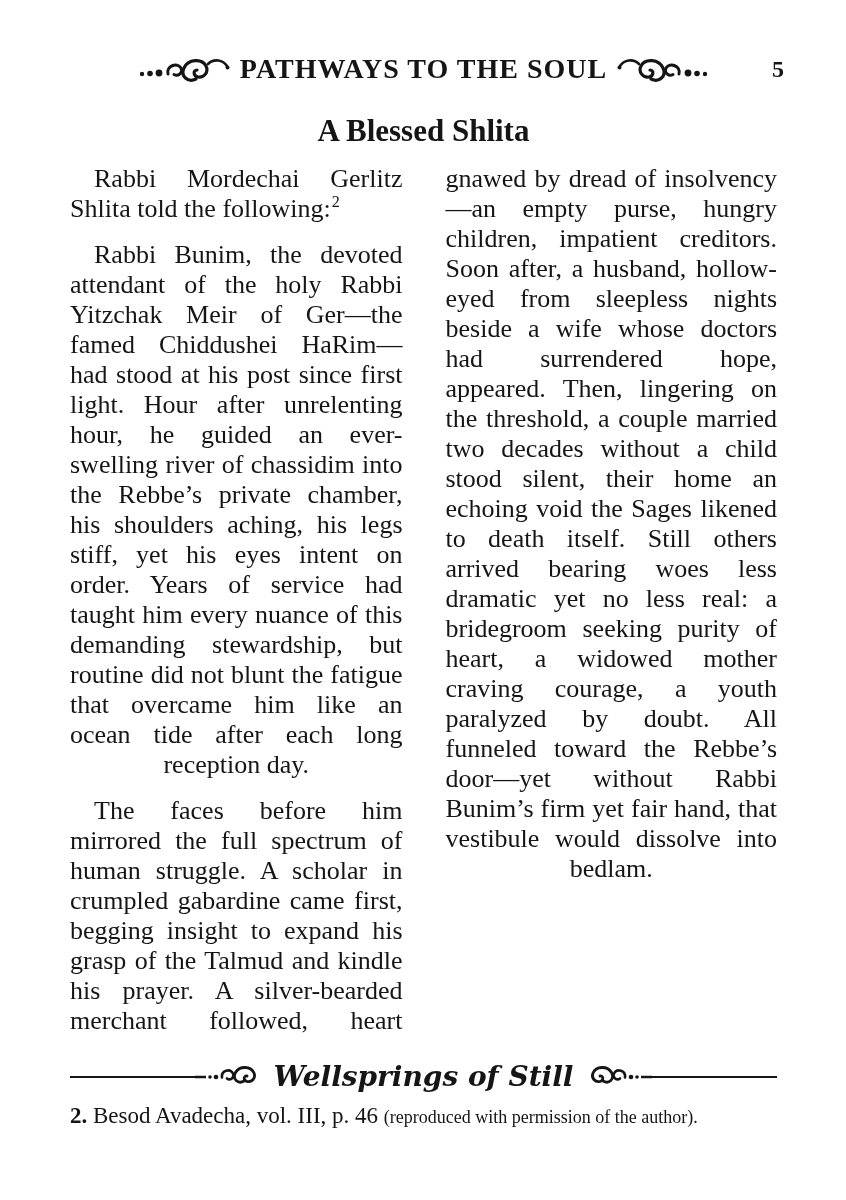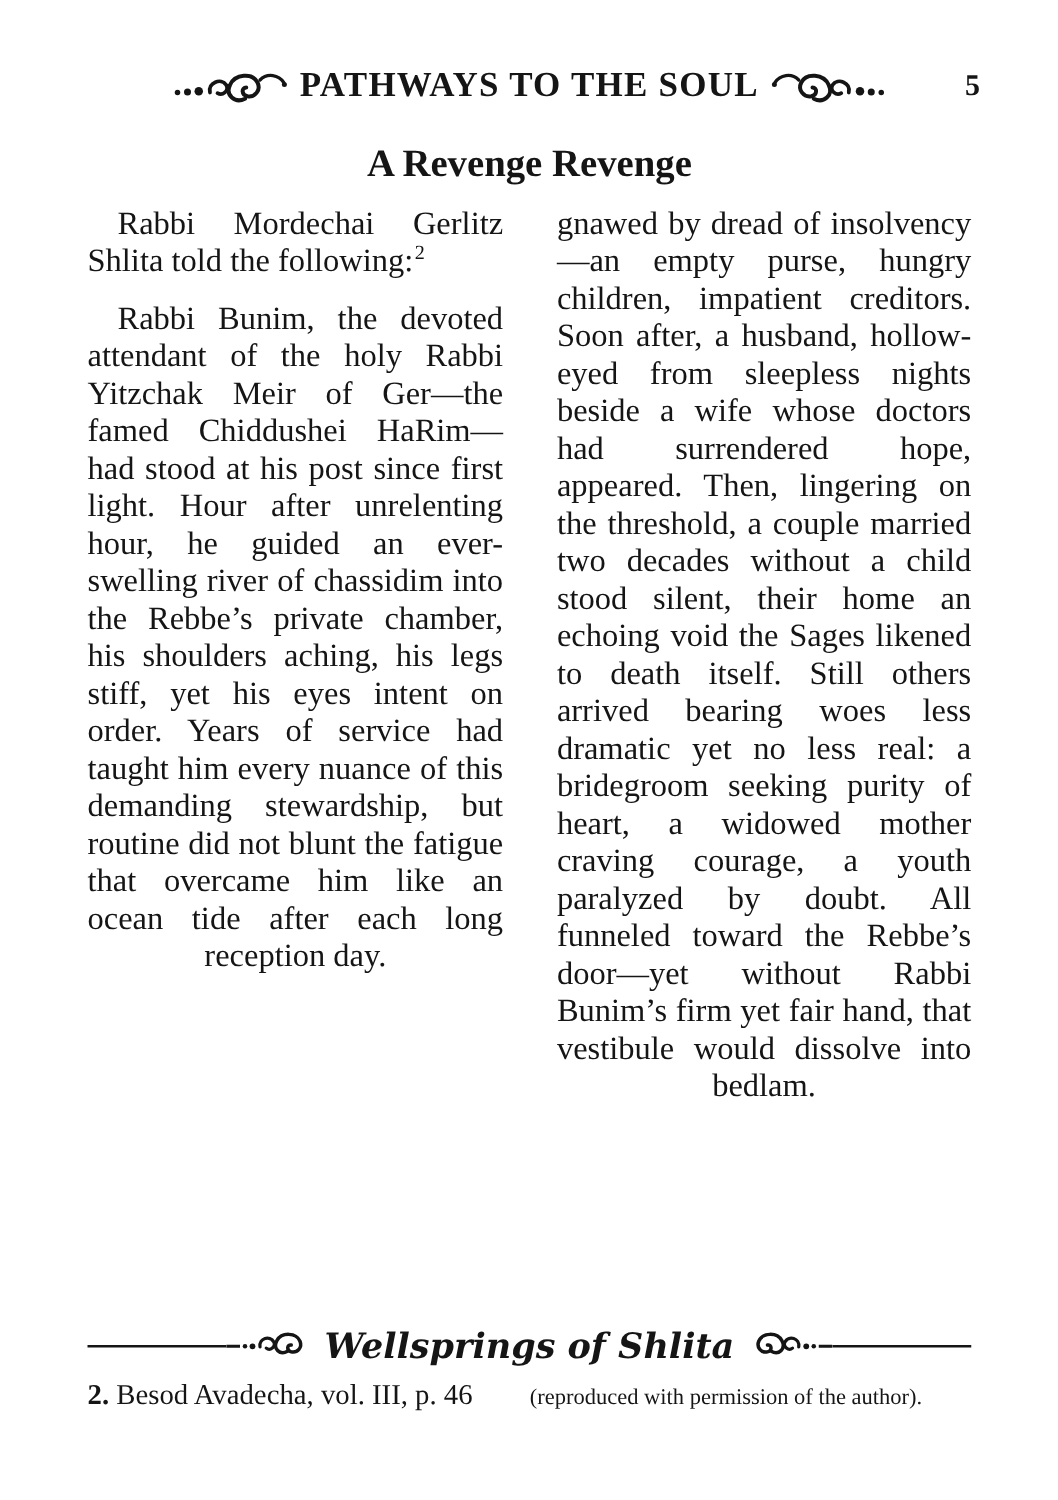--- a/index.html
+++ b/index.html
@@ -101,21 +101,21 @@
     padding:0 5px;
     white-space:nowrap;
   }
   .footnote {
     margin-top:8px;
     font-size:23px;
     line-height:28px;
     text-align:left;
   }
   .footnote .marker { font-weight:bold; }
-  .footnote .small { font-size:18px;margin-left:40px; }
+  .footnote .small { font-size:18px; }
 </style>
 </head>
 <body>
 
 <div class="page">
   <div class="content">
 
     <div class="header-row">
       <span class="flourish">
         <svg width="92" height="36" viewBox="0 0 92 36" fill="none">
@@ -136,46 +136,47 @@
           <circle cx="21" cy="22" r="3.4" fill="#151515"></circle>
           <path d="M30 23 C28 15, 39 11, 43 17 C45.5 21.5, 40 26, 36 23.5" stroke="#151515" stroke-width="3" stroke-linecap="round"></path>
           <path d="M58 28 C50 32, 42 25, 46 17 C50 8, 64 7, 68 15 C71 21, 66 27, 60 26 C55 25, 55 19, 59 19" stroke="#151515" stroke-width="3.2" stroke-linecap="round"></path>
           <path d="M70 13 C76 7, 85 9, 89 15" stroke="#151515" stroke-width="2.6" stroke-linecap="round"></path>
           <circle cx="89.5" cy="16.5" r="2" fill="#151515"></circle>
         </svg>
       </span>
     </div>
     <div class="page-number">5</div>
 
-    <div class="story-title">A Revenge Revenge</div>
+    <div class="story-title">A Blessed Shlita</div>
 
     <div class="cols">
       <div class="col col-left">
         <p class="body indent"><span>Rabbi Mordechai Gerlitz Shlita told the following:</span><sup class="fnref">2</sup></p>
         <p class="body indent last-center">Rabbi Bunim, the devoted attendant of the holy Rabbi Yitzchak Meir of Ger—the famed Chiddushei HaRim—had stood at his post since first light. Hour after unrelenting hour, he guided an ever-swelling river of chassidim into the Rebbe’s private chamber, his shoulders aching, his legs stiff, yet his eyes intent on order. Years of service had taught him every nuance of this demanding stewardship, but routine did not blunt the fatigue that overcame him like an ocean tide after each long reception day.</p>
+        <p class="body indent last-justify">The faces before him mirrored the full spectrum of human struggle. A scholar in crumpled gabardine came first, begging insight to expand his grasp of the Talmud and kindle his prayer. A silver-bearded merchant followed, heart</p>
       </div>
       <div class="col col-right">
         <p class="body last-center">gnawed by dread of insolvency—an empty purse, hungry children, impatient creditors. Soon after, a husband, hollow-eyed from sleepless nights beside a wife whose doctors had surrendered hope, appeared. Then, lingering on the threshold, a couple married two decades without a child stood silent, their home an echoing void the Sages likened to death itself. Still others arrived bearing woes less dramatic yet no less real: a bridegroom seeking purity of heart, a widowed mother craving courage, a youth paralyzed by doubt. All funneled toward the Rebbe’s door—yet without Rabbi Bunim’s firm yet fair hand, that vestibule would dissolve into bedlam.</p>
       </div>
     </div>
   </div>
 
   <div class="footer">
     <div class="rule-row">
       <div class="rule"></div>
       <span class="flourish">
         <svg width="74" height="26" viewBox="0 0 74 26" fill="none">
           <path d="M0 13 H11" stroke="#151515" stroke-width="2.5"></path>
           <circle cx="15" cy="13" r="1.8" fill="#151515"></circle>
           <circle cx="21" cy="13" r="2.3" fill="#151515"></circle>
           <path d="M27 13.5 C26 6.5, 35 4, 38 9.5 C40 13.5, 35 17, 32 14.5" stroke="#151515" stroke-width="2.6" stroke-linecap="round"></path>
           <path d="M49 17 C43 20.5, 37 15, 40.5 8.5 C44.5 1.5, 56 2, 59 9 C61 14, 57 18.5, 52 17.5 C48 16.5, 48.5 11.5, 52 12" stroke="#151515" stroke-width="2.8" stroke-linecap="round"></path>
         </svg>
       </span>
-      <span class="ornament-text">Wellsprings of Shlita</span>
+      <span class="ornament-text">Wellsprings of Still</span>
       <span class="flourish mirror">
         <svg width="74" height="26" viewBox="0 0 74 26" fill="none">
           <path d="M0 13 H11" stroke="#151515" stroke-width="2.5"></path>
           <circle cx="15" cy="13" r="1.8" fill="#151515"></circle>
           <circle cx="21" cy="13" r="2.3" fill="#151515"></circle>
           <path d="M27 13.5 C26 6.5, 35 4, 38 9.5 C40 13.5, 35 17, 32 14.5" stroke="#151515" stroke-width="2.6" stroke-linecap="round"></path>
           <path d="M49 17 C43 20.5, 37 15, 40.5 8.5 C44.5 1.5, 56 2, 59 9 C61 14, 57 18.5, 52 17.5 C48 16.5, 48.5 11.5, 52 12" stroke="#151515" stroke-width="2.8" stroke-linecap="round"></path>
         </svg>
       </span>
       <div class="rule"></div>

